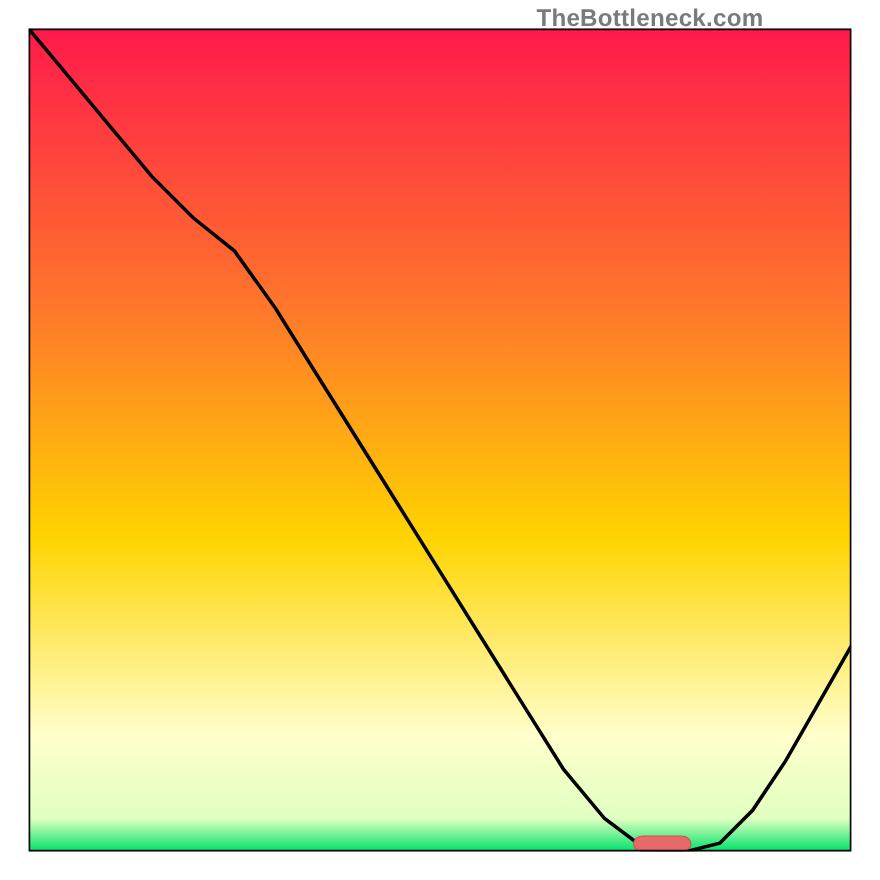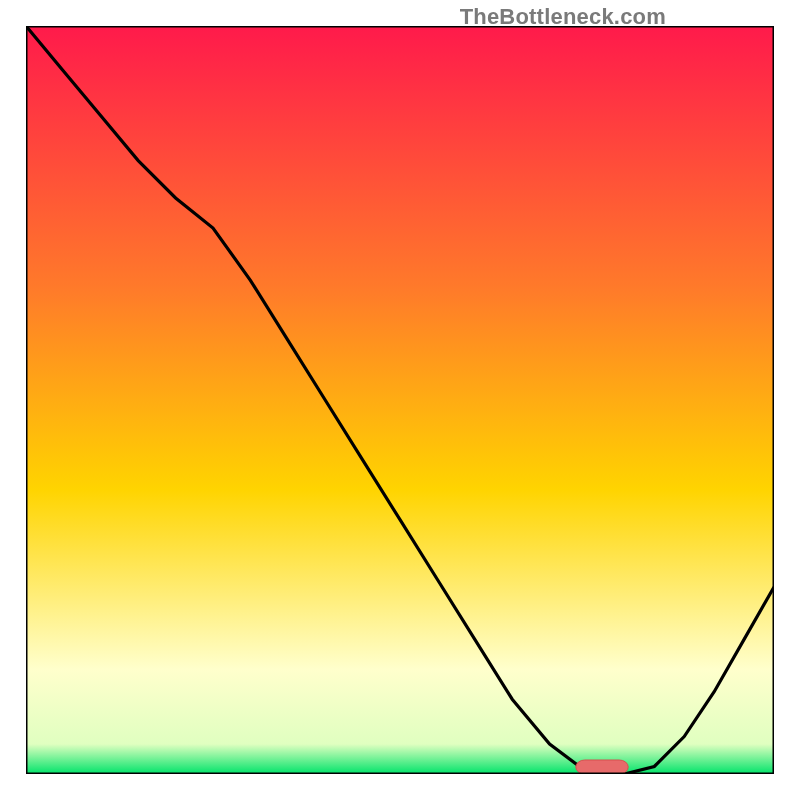--- a/index.html
+++ b/index.html
@@ -8,20 +8,21 @@
     width: 800px;
     height: 800px;
     background: #ffffff;
     font-family: Arial, Helvetica, sans-serif;
     overflow: hidden;
   }
   .container {
     position: relative;
     width: 684px;
     height: 800px;
+    padding-left: 28px;
   }
   .watermark {
     position: absolute;
     top: 4px;
     right: 18px;
     font-size: 22px;
     font-weight: 600;
     color: #7a7a7a;
     letter-spacing: 0.2px;
     z-index: 50;

